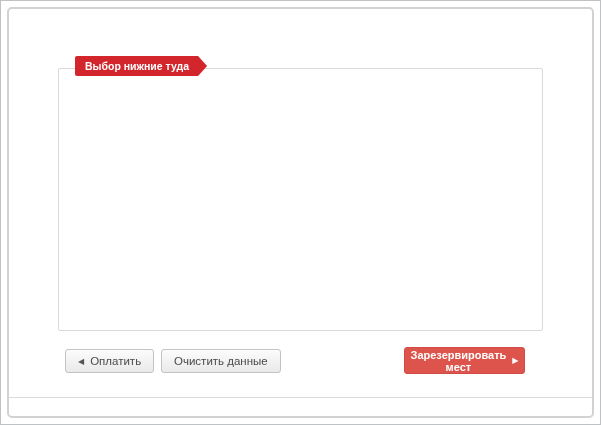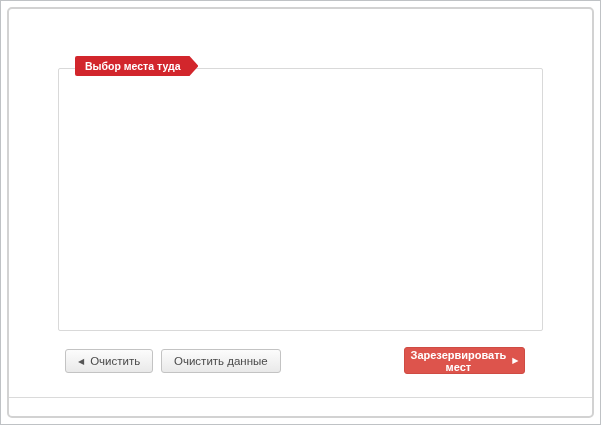--- a/index.html
+++ b/index.html
@@ -104,21 +104,21 @@
     cursor:pointer;box-sizing:border-box;}
   .btn-red .ic{font-size:8px;margin-left:6px;font-family:"DejaVu Sans",sans-serif;}
 </style>
 </head>
 <body>
 
 <div class="outer-hairline"></div>
 <div class="window-frame"></div>
 <div class="footer-line"></div>
 
-<div class="badge">Выбор места туда</div>
+<div class="badge">Выбор нижние туда</div>
 
 <div class="card"></div>
 
 <div class="hdr-title t-train">Поезд № 603Е</div>
 <div class="hdr-sub t-route">Екатеринб П - Соликамск</div>
 <div class="hdr-title t-wagon">Вагон № 05</div>
 <div class="hdr-sub t-type">Плацкартный</div>
 <div class="hdr-title t-class">Класс обслуживания: 3Л</div>
 <div class="help-circle">?</div>
 <div class="email-pill">
@@ -475,21 +475,21 @@
         </div>
       </div>
     <div class="spacer"></div>
   </div>
 </div>
 
 <div class="hint">Можно выбрать диапазон мест.</div>
 
 <button class="btn-gray btn-back">
   <span class="ic">◀</span>
-  <span>Очистить</span>
+  <span>Оплатить</span>
 </button>
 <button class="btn-gray btn-clear">
   <span>Очистить данные</span>
 </button>
 <button class="btn-red">
   <span>Зарезервировать мест</span>
   <span class="ic">▶</span>
 </button>
 
 </body></html>

